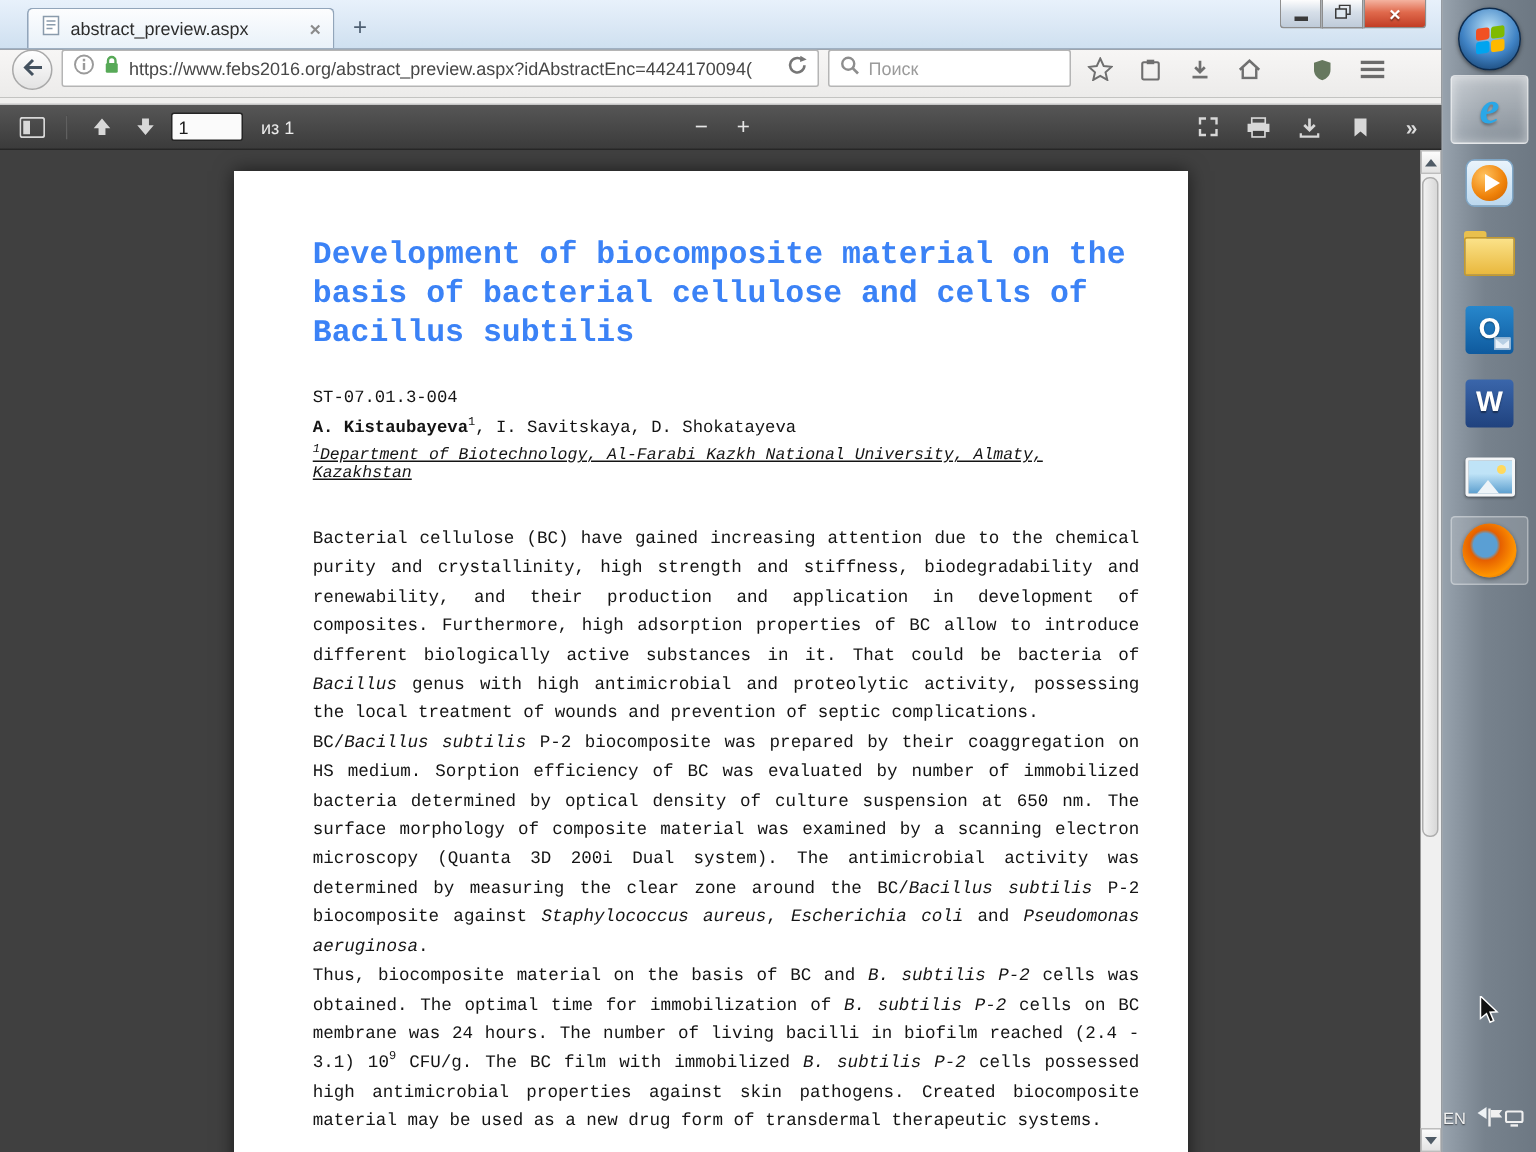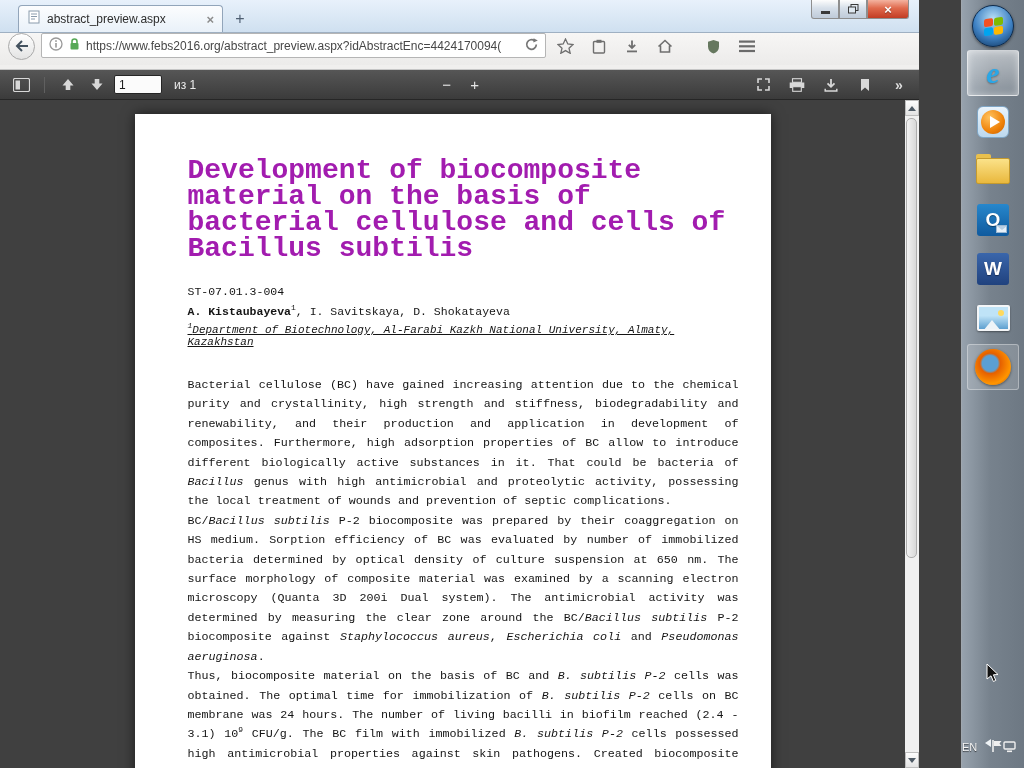--- a/index.html
+++ b/index.html
@@ -1,17 +1,17 @@
 <!DOCTYPE html>
 <html><head>
 <meta charset="utf-8">
 <style>
   * { box-sizing: border-box; margin: 0; padding: 0; }
   html, body { width: 1024px; height: 768px; overflow: hidden; font-family: "Liberation Sans", sans-serif; }
-  .screen { position: relative; display: flex; width: 1024px; height: 768px; background: #404040; gap: 42px; }
+  .screen { position: relative; display: flex; width: 1024px; height: 768px; background: #404040; }
 
   
   .browser { width: 961px; height: 768px; display: flex; flex-direction: column; }
 
   
   .titlebar { height: 33px; background: linear-gradient(#e8f1fb, #cfe0f0); border-bottom: 1px solid #9fb0c2; position: relative; display: flex; align-items: flex-end; flex: none; }
   .tab { display: flex; align-items: center; gap: 6px; height: 27px; margin-left: 18px; padding: 0 8px; width: 205px; background: linear-gradient(#fcfdfe, #e9f1f9); border: 1px solid #92a5ba; border-bottom: none; border-radius: 4px 4px 0 0; }
   .tab-title { font-size: 12px; color: #2d2d2d; flex: 1; white-space: nowrap; overflow: hidden; }
   .tab-close { color: #8b8b8b; font-size: 13px; font-weight: bold; line-height: 1; }
   .newtab-btn { margin: 0 0 3px 4px; width: 26px; height: 20px; display: flex; align-items: center; justify-content: center; color: #4e5f72; font-size: 16px; border-radius: 2px; }
@@ -46,21 +46,21 @@
   .zoom-arrows { margin-left: auto; display: flex; flex-direction: column; gap: 3px; align-items: center; padding-left: 8px; border-left: 1px solid #2a2a2a; height: 15px; justify-content: center; }
   .tri-up { width: 0; height: 0; border-left: 4px solid transparent; border-right: 4px solid transparent; border-bottom: 4px solid #cdcdcd; }
   .tri-down { width: 0; height: 0; border-left: 4px solid transparent; border-right: 4px solid transparent; border-top: 4px solid #cdcdcd; }
   .pt-right { position: absolute; right: 8px; display: flex; align-items: center; gap: 10px; }
   .chevrons { font-size: 14px; color: #dcdcdc; font-weight: bold; }
 
   
   .viewer-row { flex: 1; display: flex; min-height: 0; }
   .viewer { flex: 1; background: #404040; overflow: hidden; display: flex; justify-content: center; }
   .page { width: 636px; min-height: 820px; background: #fff; margin-top: 14px; box-shadow: 0 0 12px rgba(0,0,0,.6); padding: 44px 32px 40px 53px; font-family: "Liberation Mono", monospace; color: #141414; flex: none; }
-  .doc-title { font-size: 28px; font-weight: bold; line-height: 26px; color: #a21caf; font-family: Liberation Mono, monospace; }
+  .doc-title { font-size: 21px; font-weight: bold; line-height: 26px; color: #3b82f6; font-family: Liberation Mono, monospace; }
   .doc-code { margin-top: 23px; font-size: 11.5px; }
   .doc-authors { margin-top: 7px; font-size: 11.5px; }
   .doc-affiliation { margin-top: 6px; font-size: 11px; font-style: italic; text-decoration: underline; }
   .doc-body { margin-top: 28px; font-size: 11.7px; line-height: 19.4px; text-align: justify; }
   .para { margin: 0; }
   .doc-body sup, .doc-authors sup, .doc-affiliation sup { font-size: 8px; line-height: 0; vertical-align: super; }
 
   
   .scrollbar { width: 14px; background: #f0f0f0; display: flex; flex-direction: column; flex: none; }
   .sb-btn { height: 16px; display: flex; align-items: center; justify-content: center; background: linear-gradient(#fdfdfd, #e3e3e3); border: 1px solid #bdbdbd; }
@@ -161,20 +161,29 @@
             </svg>
         </span>
         <input class="url-input" readonly="" value="https://www.febs2016.org/abstract_preview.aspx?idAbstractEnc=4424170094(" style="">
         <span>
           <svg width="13" height="13">
               <path d="M11.3 6.5 a4.8 4.8 0 1 1 -1.7 -3.7" fill="none" stroke="#767676" stroke-width="1.7"></path>
               <path d="M8.6 0.2 L12.8 2.6 L8.4 4.4 Z" fill="#767676"></path>
             </svg>
         </span>
       </div>
+      <div class="search-box">
+        <span>
+          <svg width="13" height="13">
+              <circle cx="5.5" cy="5.5" r="4" fill="none" stroke="#8d8d8d" stroke-width="1.6"></circle>
+              <path d="M8.6 8.6 L12 12" stroke="#8d8d8d" stroke-width="1.8"></path>
+            </svg>
+        </span>
+        <input class="search-input" placeholder="Поиск" style="">
+      </div>
       <div class="nav-icon">
         <svg width="17" height="16">
             <path d="M8.5 1 L10.8 6 L16 6.6 L12 10.2 L13.2 15.3 L8.5 12.6 L3.8 15.3 L5 10.2 L1 6.6 L6.2 6 Z" fill="none" stroke="#6f6f6f" stroke-width="1.3"></path>
           </svg>
       </div>
       <div class="nav-icon">
         <svg width="14" height="15">
             <rect x="1.5" y="2.5" width="11" height="11.5" rx="1" fill="none" stroke="#6f6f6f" stroke-width="1.4"></rect>
             <rect x="4.5" y="0.8" width="5" height="3" fill="#6f6f6f"></rect>
           </svg>

